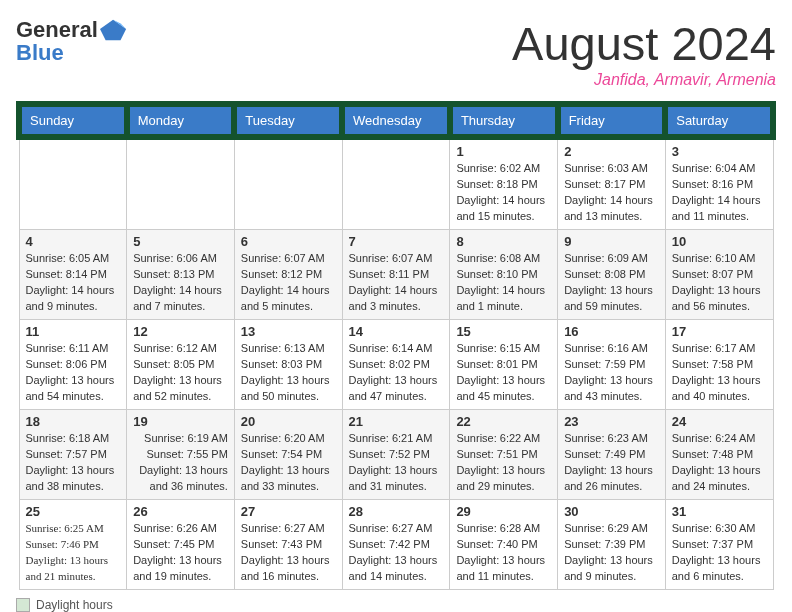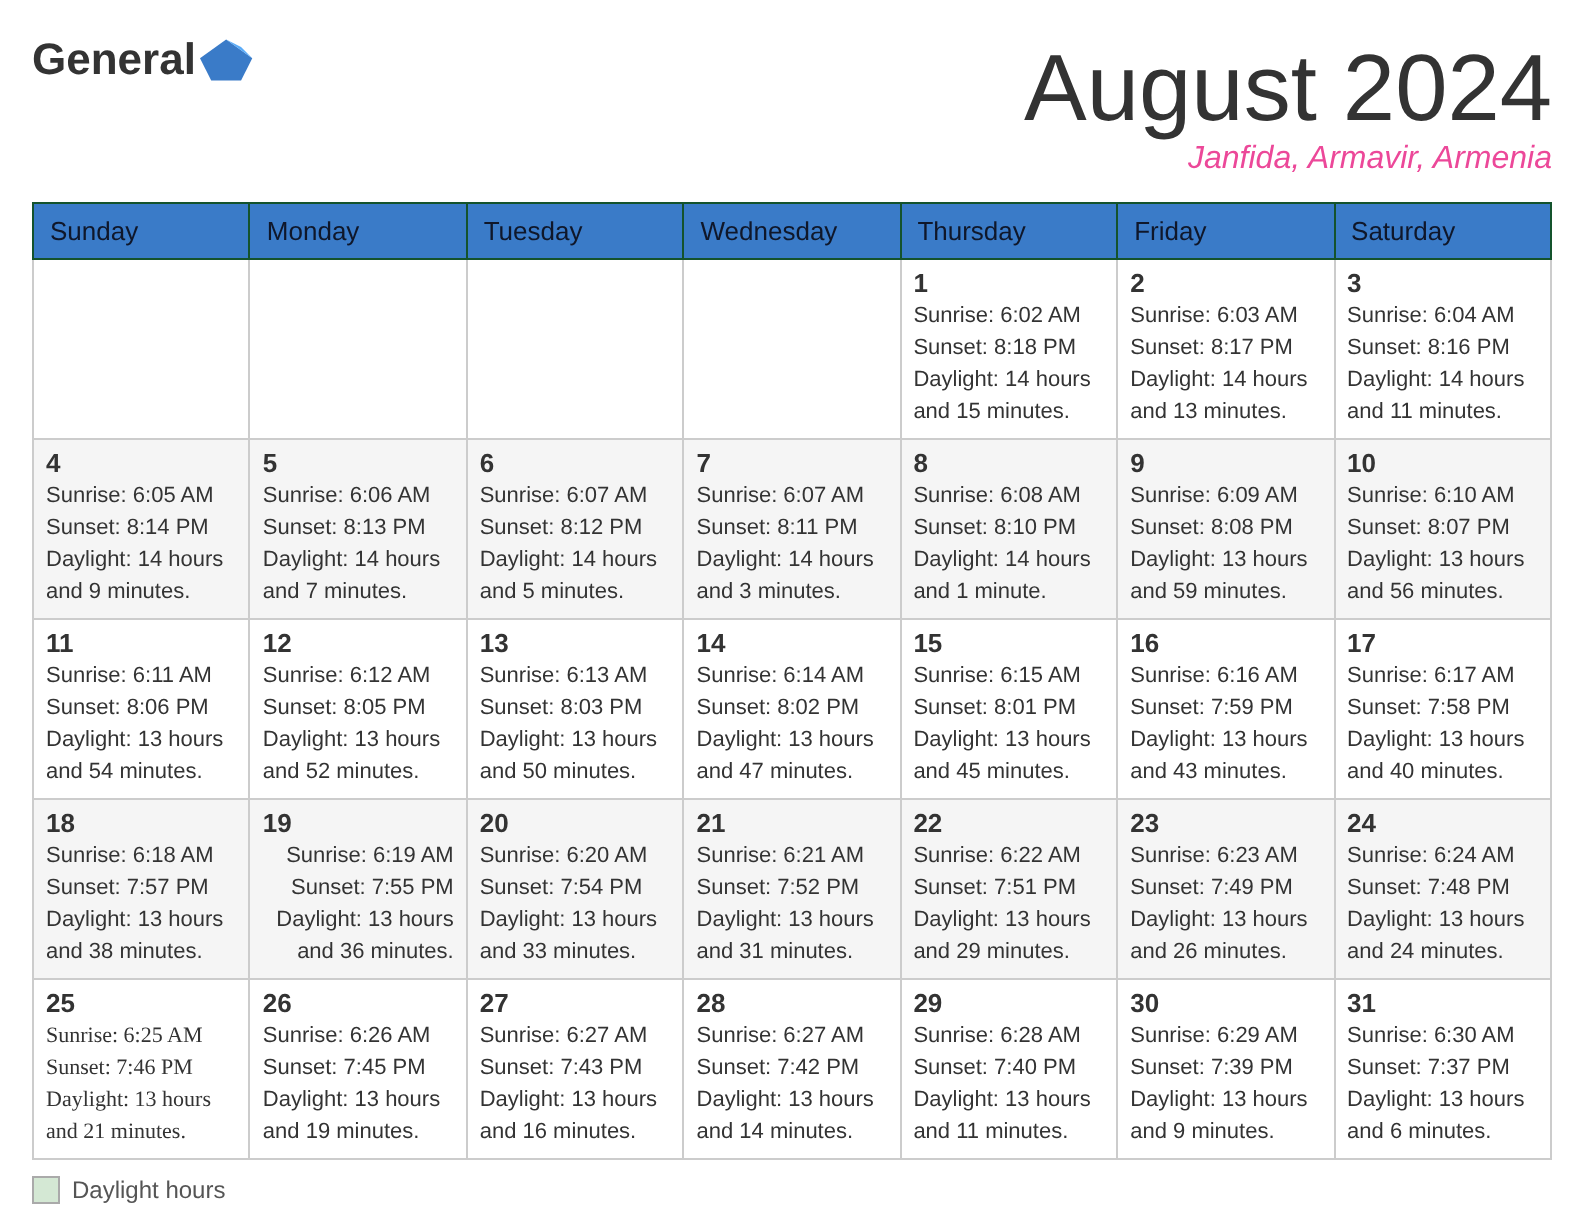--- a/index.html
+++ b/index.html
@@ -39,26 +39,26 @@
       color: #ec4899;
       font-style: italic;
     }
     .calendar {
       width: 100%;
       border-collapse: collapse;
       font-size: 11px;
     }
     .calendar th {
       background-color: #3a7bc8;
-      color: #0f172a;
+      color: #ffffff;
       text-align: left;
       padding: 6px 8px;
       font-size: 13px;
       font-weight: normal;
-      border: 1px solid #14532d;
+      border: 6px solid #14532d;
     }
     .calendar td {
       border: 1px solid #ccc;
       vertical-align: top;
       padding: 4px 6px;
       width: 108px;
       height: 90px;
     }
     .calendar tr:nth-child(even) td {
       background-color: #f5f5f5;
@@ -100,20 +100,21 @@
 <div class="header">
   <div class="logo">
     <div>
       <div style="display:flex;align-items:center;">
         <span class="logo-general" style="font-size:22px;font-weight:bold;">General</span>
         <svg class="logo-icon" viewBox="0 0 30 30" xmlns="http://www.w3.org/2000/svg">
           <polygon points="14,4 28,14 22,26 6,26 0,14" fill="#3a7bc8"></polygon>
           <polygon points="14,4 28,14 22,8" fill="#5aabf8"></polygon>
         </svg>
       </div>
+      <div style="font-size:22px;font-weight:bold;color:#3a7bc8;margin-top:-4px;">Blue</div>
     </div>
   </div>
   <div class="title-block">
     <div class="month-title">August 2024</div>
     <div class="location-title">Janfida, Armavir, Armenia</div>
   </div>
 </div>
 
 <table class="calendar">
   <thead>

